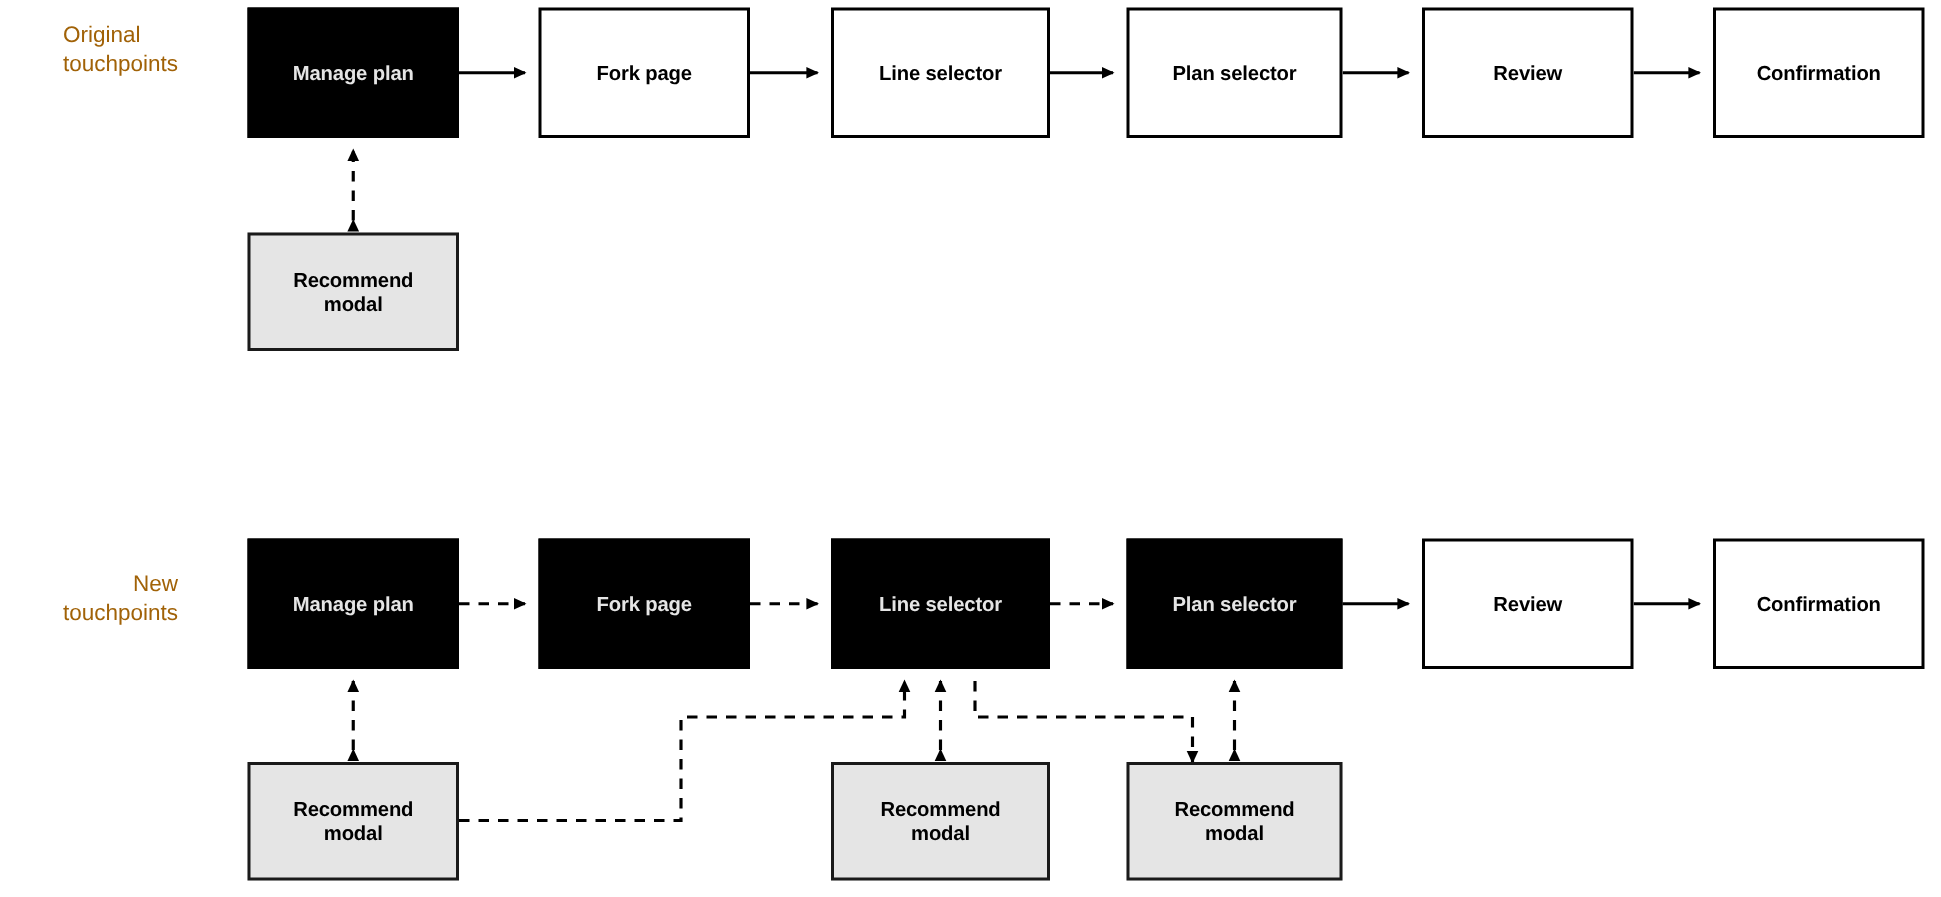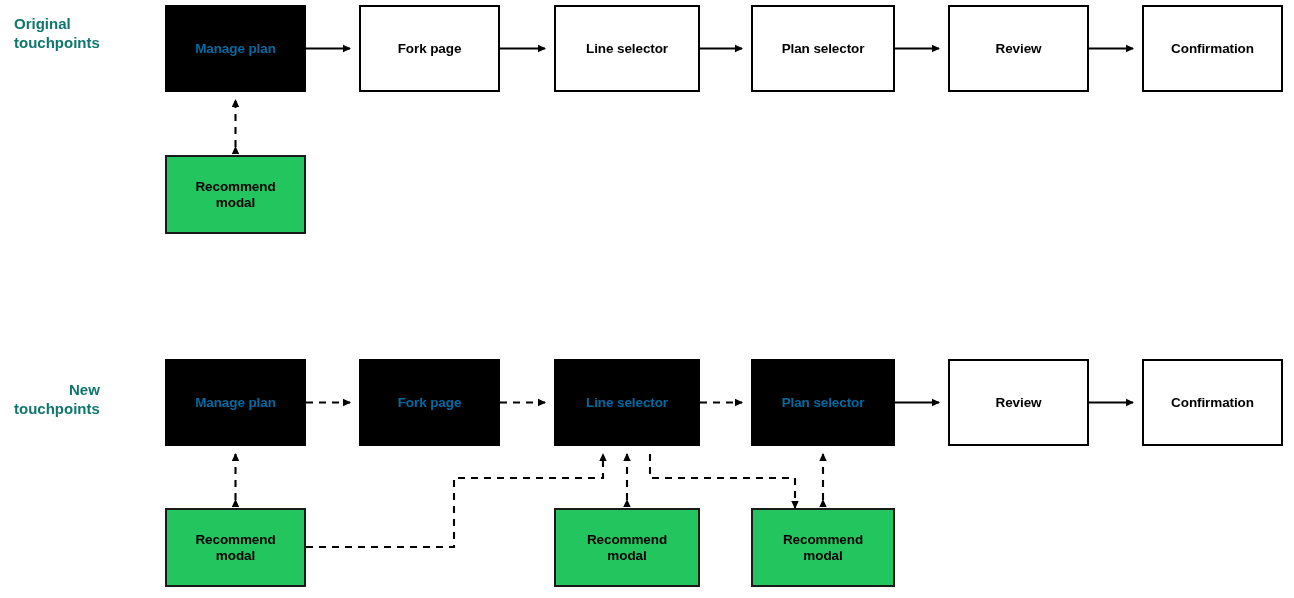--- a/index.html
+++ b/index.html
@@ -1,26 +1,26 @@
 <!DOCTYPE html>
 <html><head>
 <meta charset="utf-8">
 <style>
   html,body{margin:0;padding:0;background:#ffffff;}
   body{width:1294px;height:598px;position:relative;overflow:hidden;
        font-family:"Liberation Sans","DejaVu Sans",sans-serif;}
   #diagram{position:absolute;inset:0;width:1294px;height:598px;}
-  .row-label{position:absolute;font-size:15px;line-height:19px;color:#0f766e;
-             font-weight:700;white-space:pre-line;}
+  .row-label{position:absolute;font-size:15px;line-height:19px;color:#a16207;
+             font-weight:400;white-space:pre-line;margin-left:28px;}
   .node{position:absolute;box-sizing:border-box;display:flex;align-items:center;
         justify-content:center;text-align:center;font-size:13.5px;font-weight:700;
         letter-spacing:-0.1px;line-height:16px;}
-  .node.dark{background:#000000;color:#0369a1;border:2px solid #000000;}
+  .node.dark{background:#000000;color:#e5e5e5;border:2px solid #000000;}
   .node.light{background:#ffffff;color:#000000;border:2px solid #000000;}
-  .node.gray{background:#22c55e;color:#000000;border:2px solid #1a1a1a;}
+  .node.gray{background:#e5e5e5;color:#000000;border:2px solid #1a1a1a;}
   .node span{pointer-events:none;white-space:pre-line;}
   svg#edges{position:absolute;left:0;top:0;width:1294px;height:598px;
             pointer-events:none;}
 </style>
 </head>
 <body>
 
 <div id="diagram">
 
   <svg id="edges" viewBox="0 0 1294 598" xmlns="http://www.w3.org/2000/svg">

